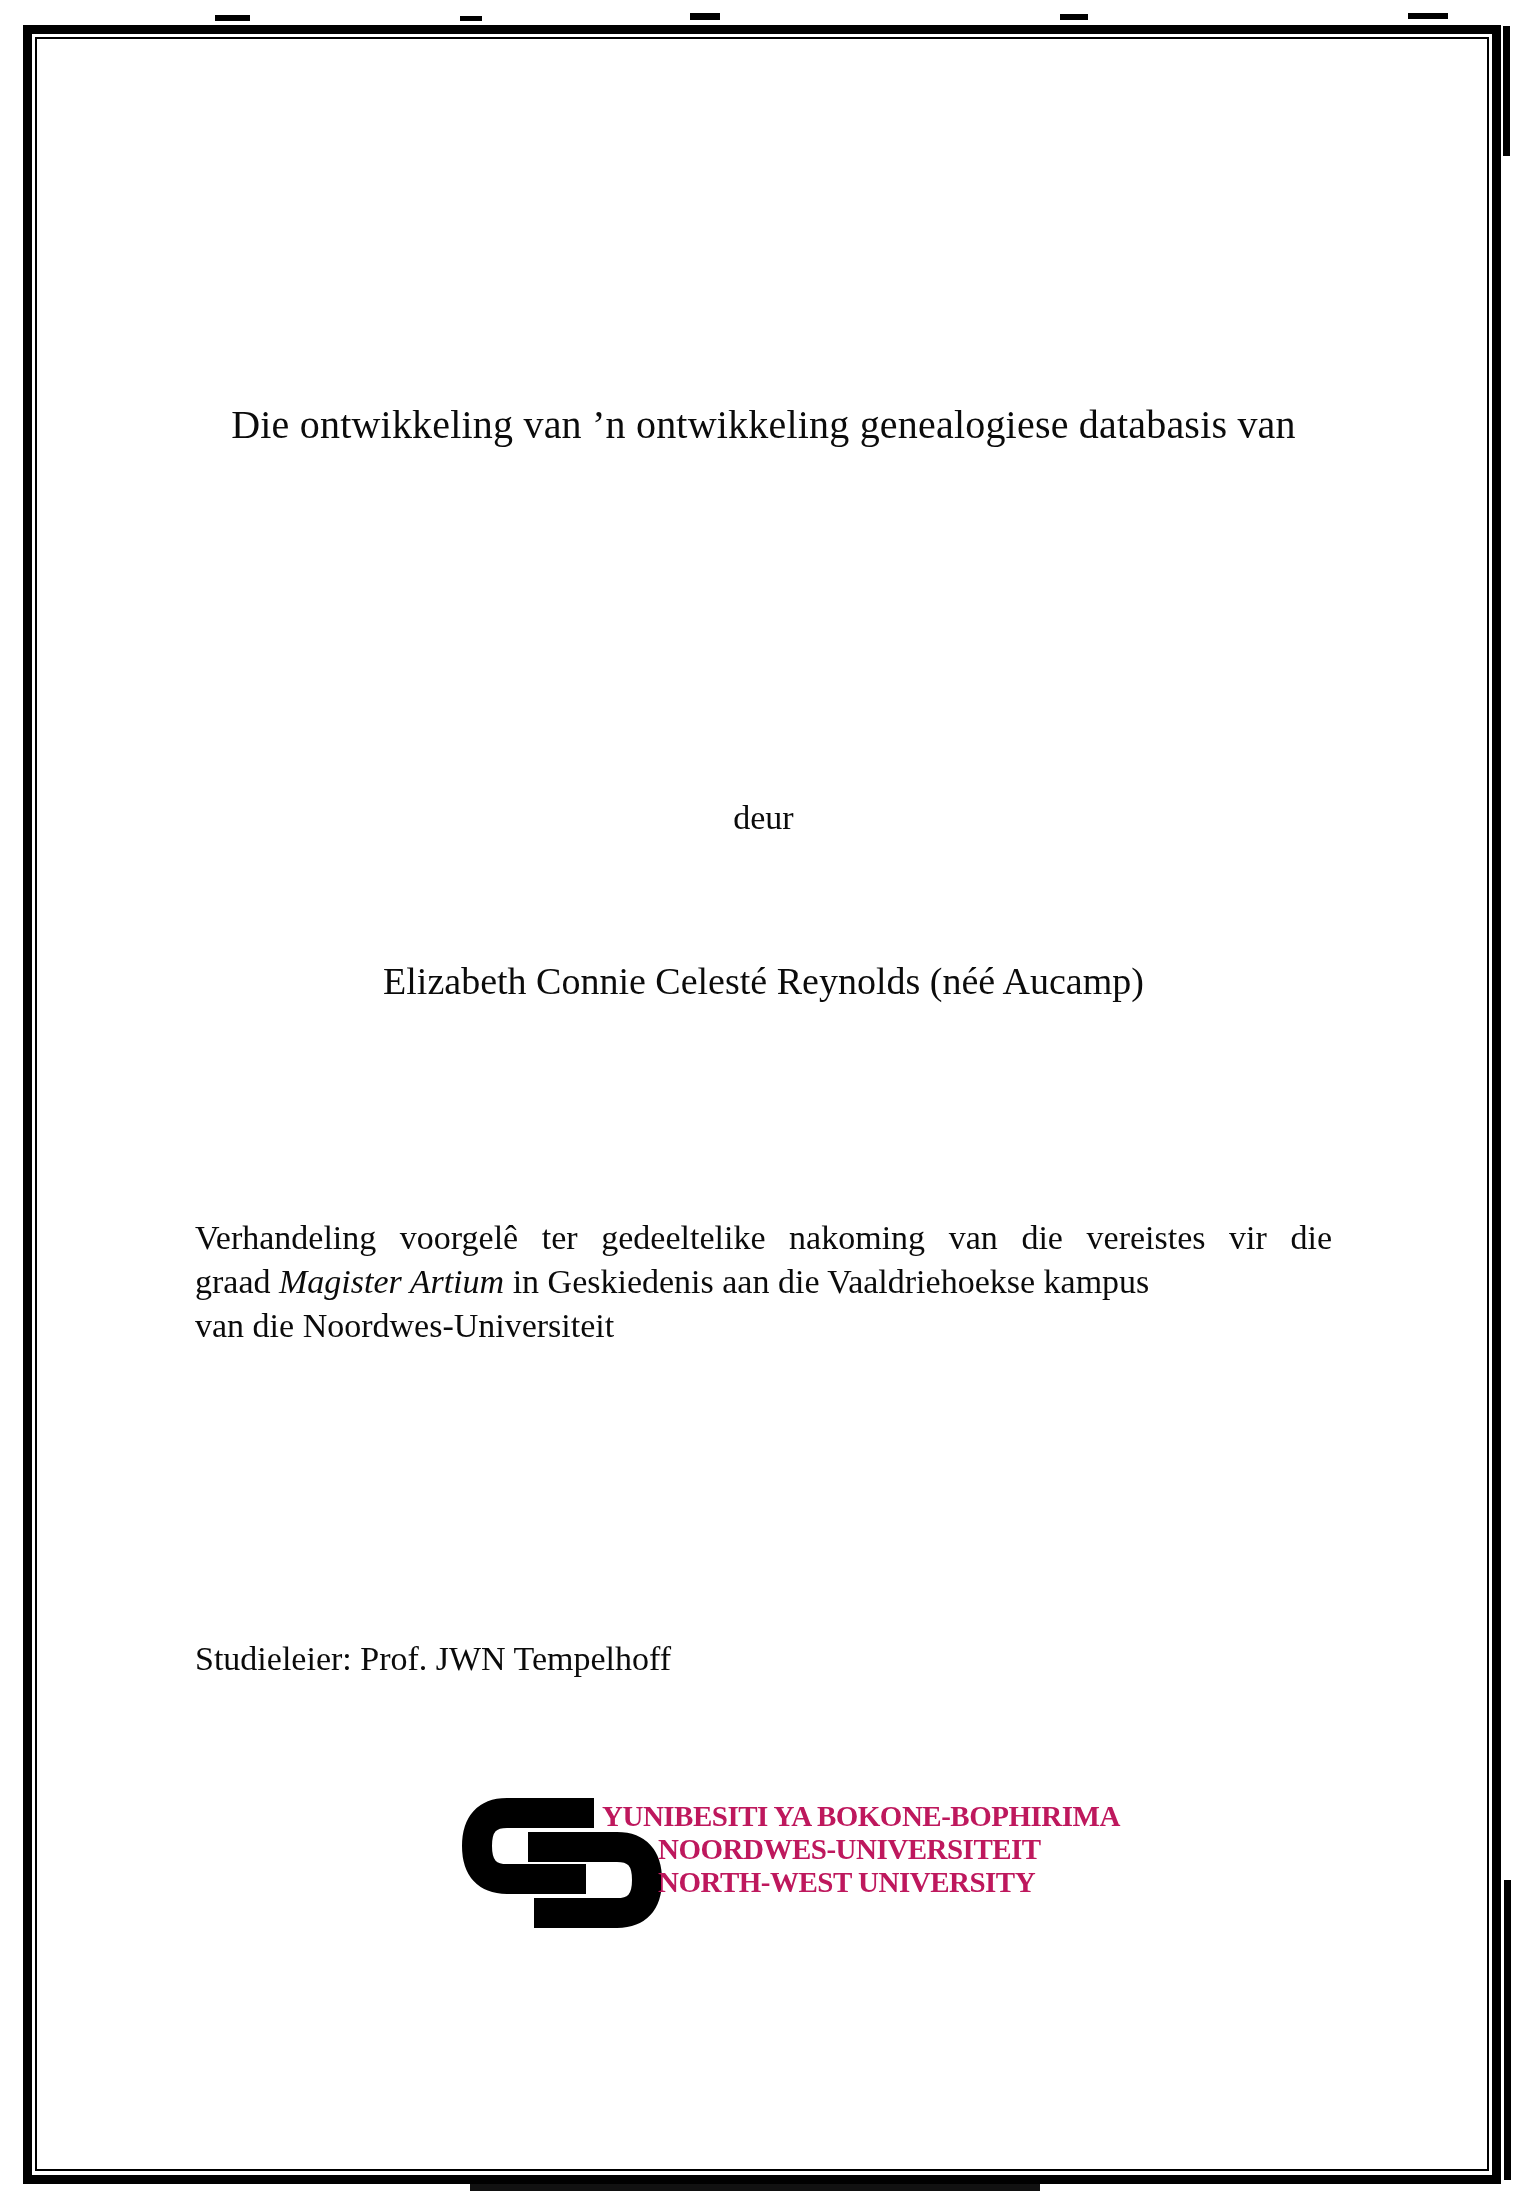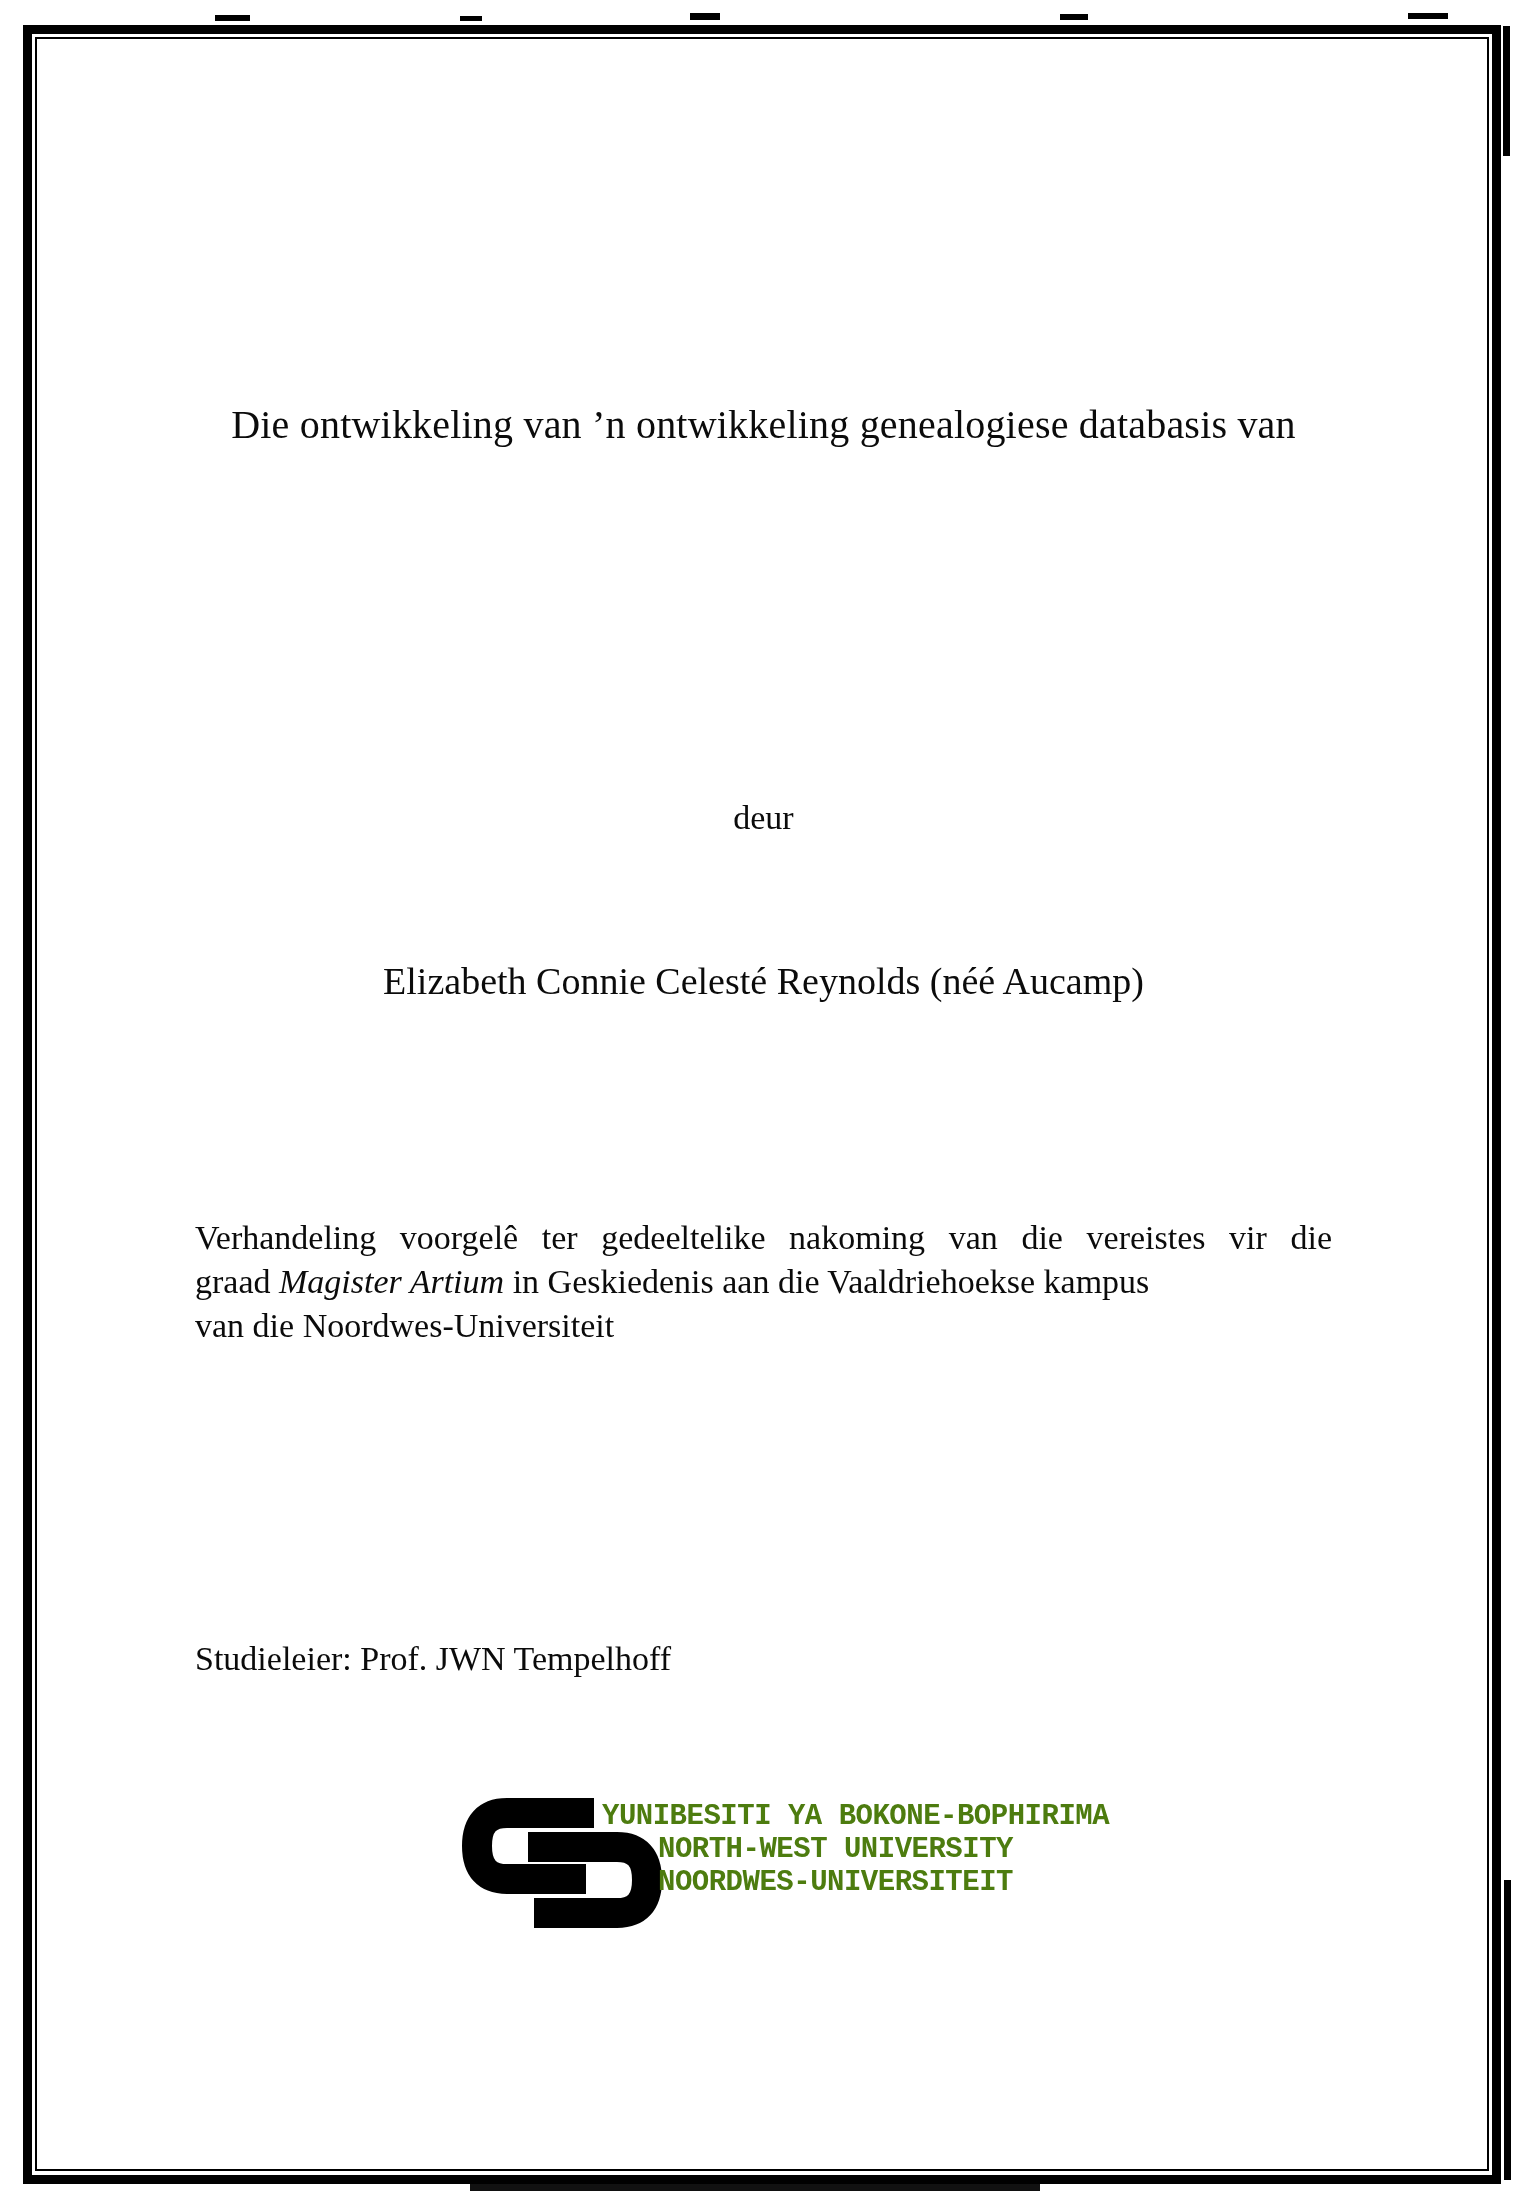--- a/index.html
+++ b/index.html
@@ -27,22 +27,22 @@
   .byline{top:797px;font-size:34px;line-height:42px;text-align:center;}
   .author{top:958px;font-size:38px;line-height:46px;text-align:center;}
   .statement{top:1216px;font-size:34px;line-height:44px;text-align:left;}
   .statement .just{text-align:justify;text-align-last:justify;}
   .statement .ital{font-style:italic;font-family:Liberation Serif, serif;}
   .supervisor{top:1638px;font-size:34px;line-height:42px;text-align:left;}
   .logo{position:absolute;left:462px;top:1796px;width:720px;height:140px;}
   .logo-mark{position:absolute;left:0;top:2px;width:200px;height:130px;}
   .logo-text{
     position:absolute;left:140px;top:4px;
-    font-family:Liberation Mono, monospace;font-weight:bold;
-    font-size:29px;line-height:33px;letter-spacing:-0.5px;color:#4d7c0f;
+    font-family:Liberation Serif, serif;font-weight:bold;
+    font-size:29px;line-height:33px;letter-spacing:-0.5px;color:#be185d;
     white-space:nowrap;
   }
   .logo-text .indent{padding-left:56px;}
   .artifact{position:absolute;background:#000;}
   .a-soft{background:#111;}
 </style>
 </head>
 <body>
 
 <div class="page">
@@ -77,18 +77,18 @@
     <div>Studieleier: Prof. JWN Tempelhoff</div>
   </div>
 
   <div class="logo">
     <svg class="logo-mark" viewBox="0 0 200 130" aria-hidden="true">
       <path d="M 132 15 H 45 Q 15 15 15 48 Q 15 81 45 81 H 124" fill="none" stroke="#000" stroke-width="30" stroke-linecap="butt"></path>
       <path d="M 66 49 H 155 Q 185 49 185 82 Q 185 115 155 115 H 72" fill="none" stroke="#000" stroke-width="30" stroke-linecap="butt"></path>
     </svg>
     <div class="logo-text">
       <div>YUNIBESITI YA BOKONE-BOPHIRIMA</div>
+      <div class="indent">NOORDWES-UNIVERSITEIT</div>
       <div class="indent">NORTH-WEST UNIVERSITY</div>
-      <div class="indent">NOORDWES-UNIVERSITEIT</div>
     </div>
   </div>
 
 </div>
 
 </body></html>

